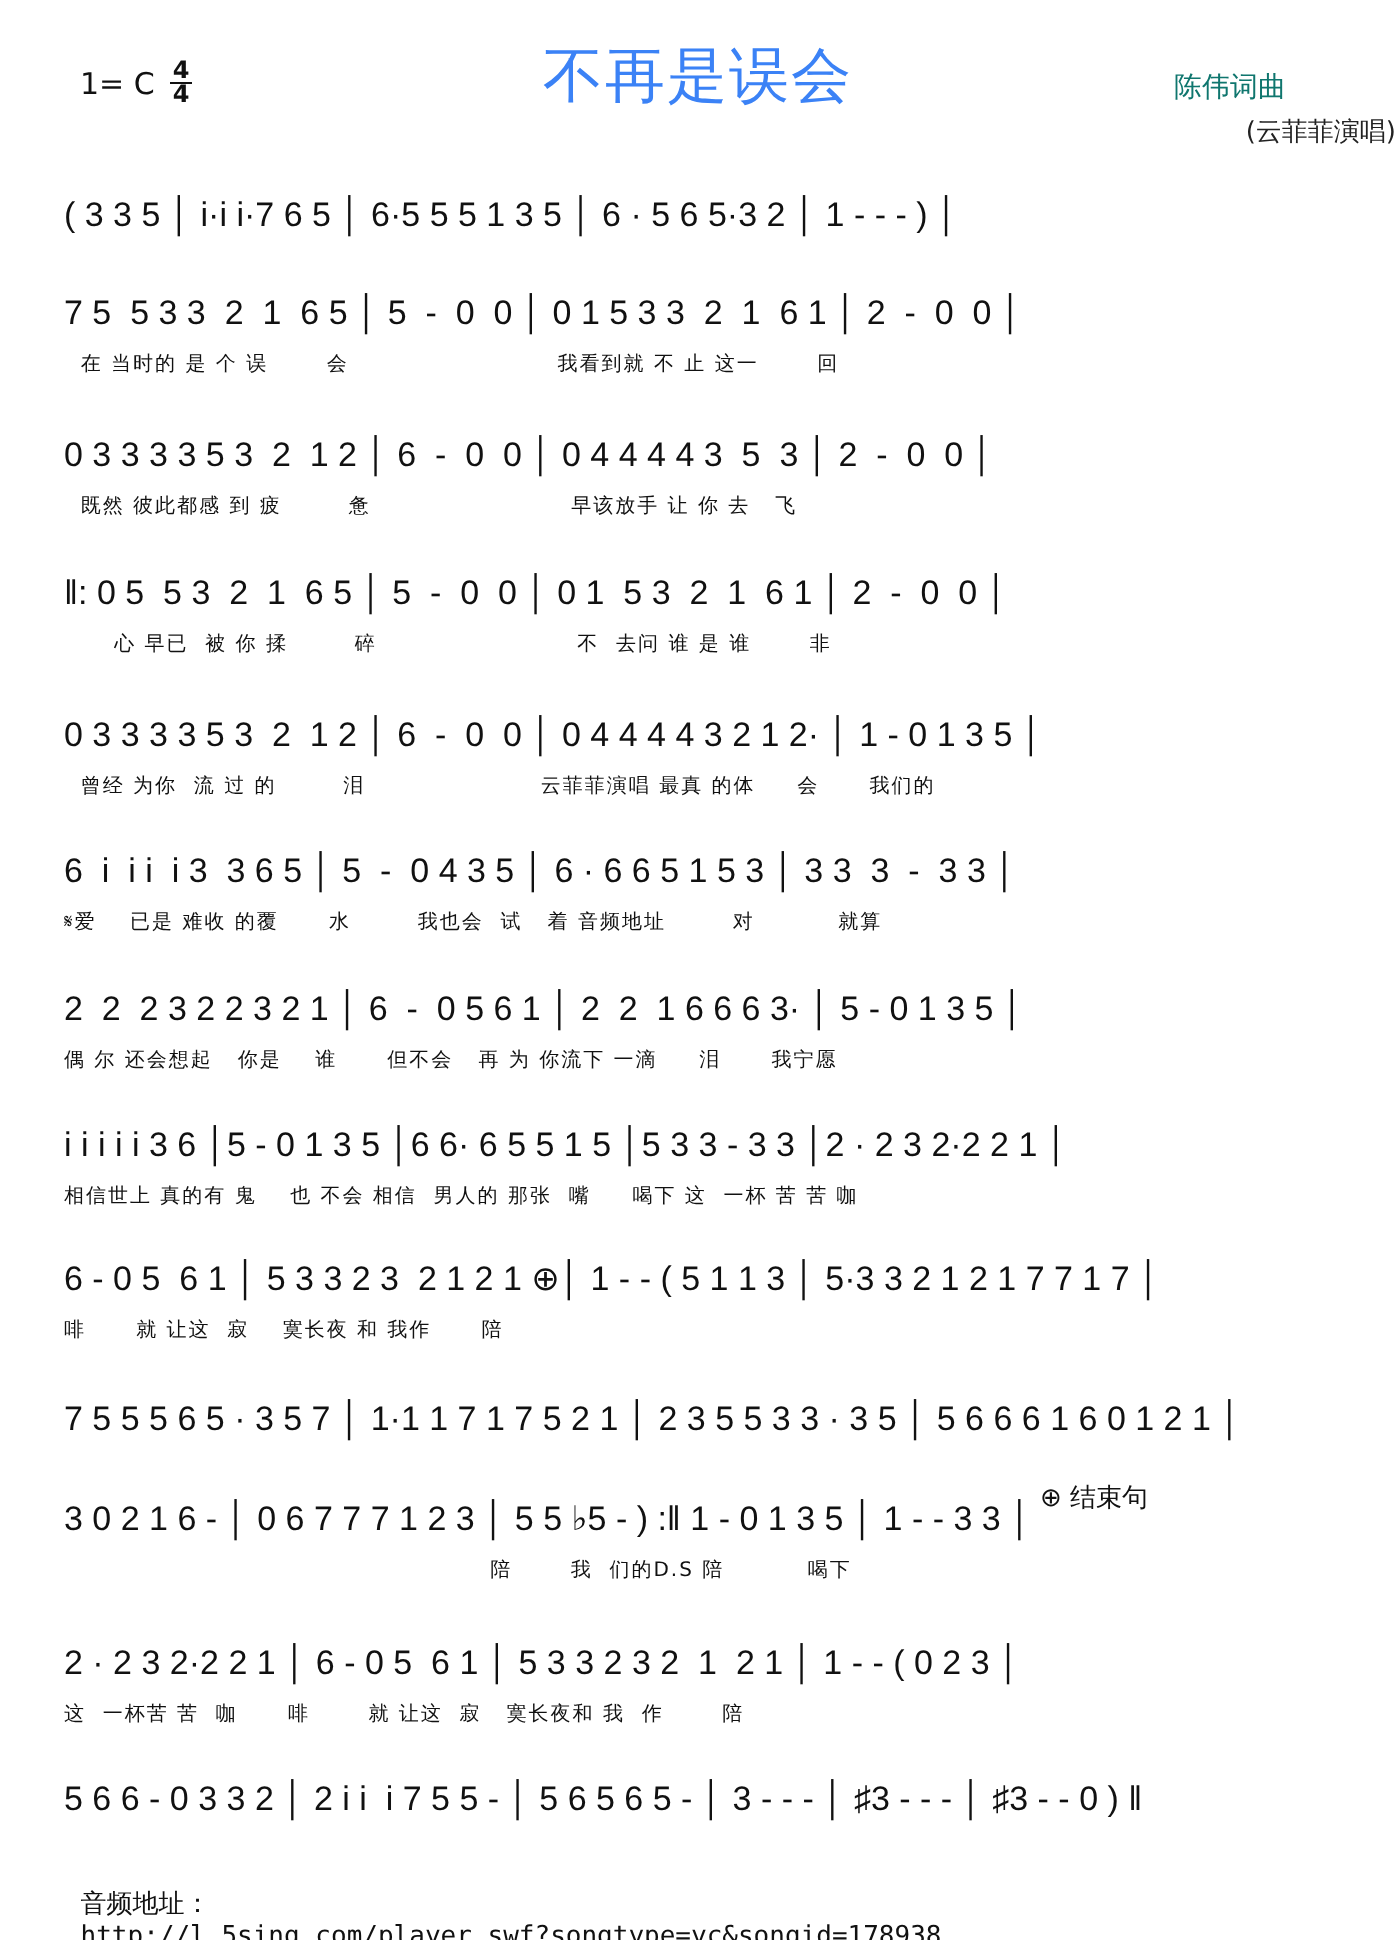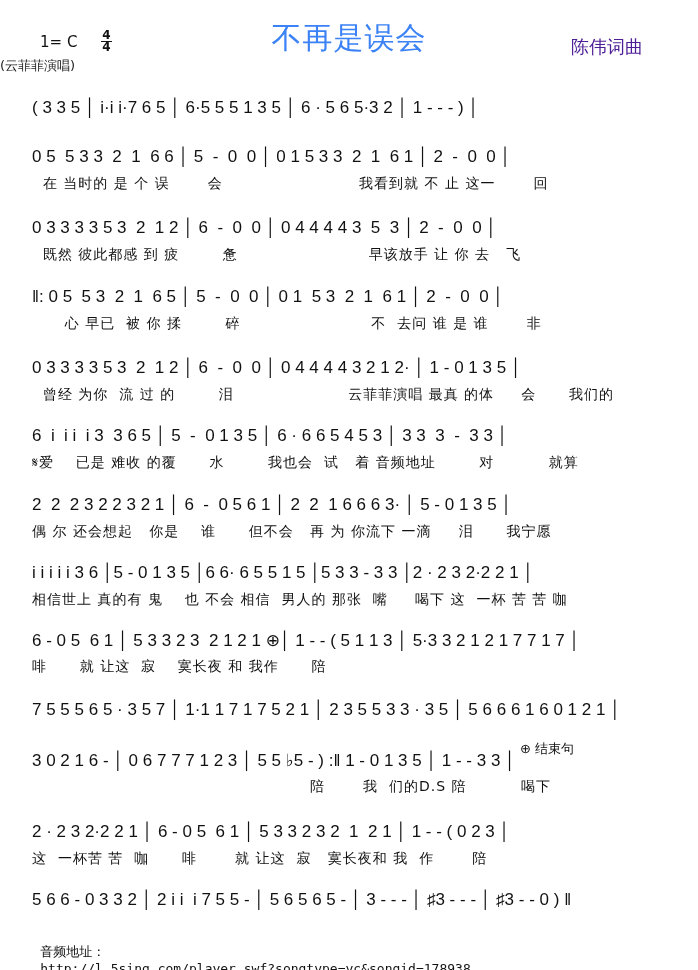--- a/index.html
+++ b/index.html
@@ -1,27 +1,27 @@
 <!DOCTYPE html>
 <html><head>
 <meta charset="utf-8">
 <style>
   html, body { margin: 0; padding: 0; background: #ffffff; }
   body { width: 698px; height: 970px; position: relative; overflow: hidden;
          font-family: "DejaVu Sans", "Liberation Sans", sans-serif; color: #111; }
-  .header-key { position: absolute; left: 40px; top: 30px; font-size: 15px; display: flex; align-items: center; gap: 20px; }
+  .header-key { position: absolute; left: 40px; top: 30px; font-size: 15px; display: flex; align-items: center; gap: 4px; }
   .frac { display: inline-flex; flex-direction: column; align-items: center; font-size: 12px; font-weight: bold; line-height: 11px; margin-left: 4px; }
   .frac .num { border-bottom: 1.5px solid #111; padding: 0 1px; }
   .title { position: absolute; left: 0; right: 0; top: 18px; text-align: center; font-size: 30px; color: #3b82f6; letter-spacing: 1px; }
-  .subtitle { position: absolute; left: 0; right: 0; top: 57px; text-align: left; font-size: 13px; color: #222; }
-  .composer { position: absolute; right: 55px; top: 35px; font-size: 18px; color: #4c1d95; }
+  .subtitle { position: absolute; left: 0; right: 0; top: 57px; text-align: right; font-size: 13px; color: #222; }
+  .composer { position: absolute; right: 55px; top: 35px; font-size: 14px; color: #0f766e; }
   .row { position: absolute; left: 0; width: 698px; }
   .notes { position: absolute; left: 32px; right: 32px; height: 24px; display: flex; align-items: center; justify-content: space-between;
            font-family: "Liberation Sans", "DejaVu Sans", sans-serif; font-size: 17px; white-space: pre; }
-  .lyrics { position: absolute; left: 32px; right: 32px; font-size: 14px; white-space: pre; color: #111; letter-spacing: 1px; }
+  .lyrics { position: absolute; left: 32px; right: 32px; font-size: 10px; white-space: pre; color: #111; letter-spacing: 1px; }
   .footer { position: absolute; left: 32px; top: 928px; font-size: 13px; white-space: pre; }
   .footer .url { font-family: "DejaVu Sans Mono", "Liberation Mono", monospace; font-size: 13px; }
   .marker { position: absolute; font-size: 13px; margin-top: 12px; }
 </style>
 </head>
 <body>
 
 <div class="header-key">
   <span>1= C</span>
   <span class="frac">
@@ -30,37 +30,37 @@
   </span>
 </div>
 <div class="title">不再是误会</div>
 <div class="subtitle">(云菲菲演唱)</div>
 <div class="composer">陈伟词曲</div>
 
 <div class="row" style="top:96px">
   <div class="notes">( 3 3 5 │ i·i i·7 6 5 │ 6·5 5 5 1 3 5 │ 6 · 5 6 5·3 2 │ 1 - - - ) │</div>
 </div>
 <div class="row" style="top:145px">
-  <div class="notes">0 5  5 3 3  2  1  6 6 │ 5  -  0  0 │ 0 1 5 3 3  2  1  6 1 │ 2  -  0  0 │</div>
+  <div class="notes">7 5  5 3 3  2  1  6 5 │ 5  -  0  0 │ 0 1 5 3 3  2  1  6 1 │ 2  -  0  0 │</div>
   <div class="lyrics" style="top:30px">  在 当时的 是 个 误       会                         我看到就 不 止 这一       回</div>
 </div>
 <div class="row" style="top:216px">
   <div class="notes">0 3 3 3 3 5 3  2  1 2 │ 6  -  0  0 │ 0 4 4 4 4 3  5  3 │ 2  -  0  0 │</div>
   <div class="lyrics" style="top:30px">  既然 彼此都感 到 疲        惫                        早该放手 让 你 去   飞</div>
 </div>
 <div class="row" style="top:285px">
   <div class="notes">‖: 0 5  5 3  2  1  6 5 │ 5  -  0  0 │ 0 1  5 3  2  1  6 1 │ 2  -  0  0 │</div>
   <div class="lyrics" style="top:30px">      心 早已  被 你 揉        碎                        不  去问 谁 是 谁       非</div>
 </div>
 <div class="row" style="top:356px">
   <div class="notes">0 3 3 3 3 5 3  2  1 2 │ 6  -  0  0 │ 0 4 4 4 4 3 2 1 2· │ 1 - 0 1 3 5 │</div>
   <div class="lyrics" style="top:30px">  曾经 为你  流 过 的        泪                     云菲菲演唱 最真 的体     会      我们的</div>
 </div>
 <div class="row" style="top:424px">
-  <div class="notes">6  i  i i  i 3  3 6 5 │ 5  -  0 1 3 5 │ 6 · 6 6 5 4 5 3 │ 3 3  3  -  3 3 │</div>
+  <div class="notes">6  i  i i  i 3  3 6 5 │ 5  -  0 4 3 5 │ 6 · 6 6 5 1 5 3 │ 3 3  3  -  3 3 │</div>
   <div class="lyrics" style="top:30px">𝄋爱    已是 难收 的覆      水        我也会  试   着 音频地址        对          就算</div>
 </div>
 <div class="row" style="top:493px">
   <div class="notes">2  2  2 3 2 2 3 2 1 │ 6  -  0 5 6 1 │ 2  2  1 6 6 6 3· │ 5 - 0 1 3 5 │</div>
   <div class="lyrics" style="top:30px">偶 尔 还会想起   你是    谁      但不会   再 为 你流下 一滴     泪      我宁愿</div>
 </div>
 <div class="row" style="top:561px">
   <div class="notes">i i i i i 3 6 │5 - 0 1 3 5 │6 6· 6 5 5 1 5 │5 3 3 - 3 3 │2 · 2 3 2·2 2 1 │</div>
   <div class="lyrics" style="top:30px">相信世上 真的有 鬼    也 不会 相信  男人的 那张  嘴     喝下 这  一杯 苦 苦 咖</div>
 </div>

